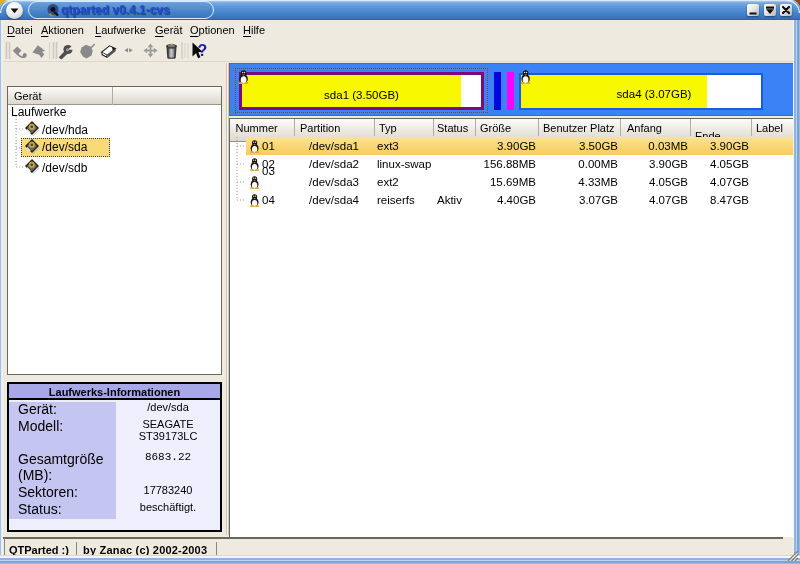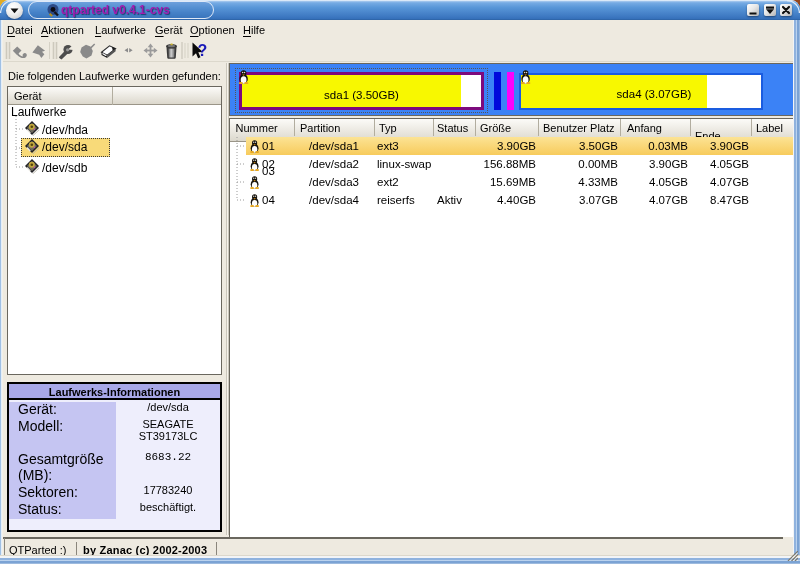--- a/index.html
+++ b/index.html
@@ -51,21 +51,21 @@
     </svg>
 
   <div class="a" style="left:28px;top:0.5px;width:186px;height:18.5px;border:1.8px solid #dfe9f7;border-radius:10px;background:linear-gradient(#6da0dc 0%,#5590d2 35%,#4682c8 65%,#3a75bc 100%);"></div>
 
   <svg class="a" style="left:47px;top:3px;" width="12" height="14">
     <circle cx="6" cy="6.5" r="5.5" fill="#2c4a86"></circle>
     <circle cx="6" cy="6.5" r="2.4" fill="#0c0c14"></circle>
     <path d="M7.5 9 L11 12.5" stroke="#14141c" stroke-width="2.4"></path>
     <path d="M2.6 10.8 L5.2 13" stroke="#b89018" stroke-width="2"></path>
   </svg>
-  <div class="a" style="left:61px;top:3px;width:160px;height:14px;font-weight:bold;font-size:12px;color:#a21caf;text-shadow:1px 1px 1px #1c3f70;letter-spacing:0px;">qtparted v0.4.1-cvs</div>
+  <div class="a" style="left:61px;top:3px;width:160px;height:14px;font-weight:bold;font-size:12px;color:#1d4ed8;text-shadow:1px 1px 1px #1c3f70;letter-spacing:0px;">qtparted v0.4.1-cvs</div>
 
   <div class="a wbtn" style="left:747px;top:4px;width:12px;height:12px;border-radius:2px;background:linear-gradient(135deg,#ffffff 0%,#e8e8e8 45%,#b4b4b4 100%);box-shadow:0 1px 2px rgba(10,30,60,.55);"></div>
   <div class="a wbtn" style="left:764px;top:4px;width:12px;height:12px;border-radius:2px;background:linear-gradient(135deg,#ffffff 0%,#e8e8e8 45%,#b4b4b4 100%);box-shadow:0 1px 2px rgba(10,30,60,.55);"></div>
   <div class="a wbtn" style="left:780px;top:4px;width:12px;height:12px;border-radius:2px;background:linear-gradient(135deg,#ffffff 0%,#e8e8e8 45%,#b4b4b4 100%);box-shadow:0 1px 2px rgba(10,30,60,.55);"></div>
   <svg class="a" style="left:747px;top:4px;" width="12" height="12">
       <rect x="2.5" y="8.5" width="7" height="2" fill="#101010"></rect>
     </svg>
   <svg class="a" style="left:764px;top:4px;" width="12" height="12">
       <rect x="2" y="2.5" width="8" height="2.2" fill="#101010"></rect>
       <path d="M2 5.2 L10 5.2 L6 10 Z" fill="#101010"></path>
@@ -147,21 +147,20 @@
     <text x="197.5" y="17" font-family="Liberation Sans, sans-serif" font-size="16" font-weight="bold" fill="#1a1ab8">?</text>
     <defs>
         <linearGradient id="tgrad" x1="0" y1="0" x2="1" y2="0">
       <stop offset="0" stop-color="#5a5a5a"></stop>
           <stop offset="0.45" stop-color="#d0d0d0"></stop>
           <stop offset="1" stop-color="#6a6a6a"></stop>
     </linearGradient>
       </defs>
   </svg>
 
-  <div class="a" style="left:8px;top:70px;font-size:11px;">Die folgenden Laufwerke wurden gefunden:</div>
 
   <div class="a" style="left:7px;top:86px;width:215px;height:289px;border:1px solid #6a675e;background:#fff;">
     <div style="height:18px;background:linear-gradient(#fcfbf8,#dcd8cd);border-bottom:1px solid #9a9588;position:relative;">
       <span style="position:absolute;left:6px;top:2.5px;font-size:11px;">Gerät</span>
       <span style="position:absolute;left:104px;top:0;width:1px;height:18px;background:#b2ad9f;"></span>
     </div>
 
     <div class="a" style="left:3px;top:17.5px;">Laufwerke</div>
     <svg class="a" style="left:0;top:19px;" width="40" height="90">
       <path d="M8 10 L8 61 M8 23 L15 23 M8 42 L15 42 M8 61 L15 61" stroke="#9a9a9a" stroke-width="1" stroke-dasharray="1,2" fill="none"></path>
@@ -290,21 +289,21 @@
     <div class="a rt rgt" style="left:390px;top:57px;width:68px;">4.05GB</div>
     <div class="a rt rgt" style="left:390px;top:75px;width:68px;">4.07GB</div>
     <div class="a rt rgt" style="left:460px;top:21px;width:59px;">3.90GB</div>
     <div class="a rt rgt" style="left:460px;top:39px;width:59px;">4.05GB</div>
     <div class="a rt rgt" style="left:460px;top:57px;width:59px;">4.07GB</div>
     <div class="a rt rgt" style="left:460px;top:75px;width:59px;">8.47GB</div>
   </div>
 
   <div class="a" style="left:0;top:537px;width:783px;height:1.5px;background:#6a675e;"></div>
   <div class="a" style="left:4px;top:538px;width:1px;height:17px;background:#8a867c;"></div>
-  <div class="a" style="left:9px;top:544px;font-weight:normal;font-size:11px;">QTParted :)</div>
+  <div class="a" style="left:9px;top:544px;font-weight:bold;font-size:11px;">QTParted :)</div>
   <div class="a" style="left:76px;top:542px;width:1px;height:13px;background:#8a867c;"></div>
   <div class="a" style="left:83px;top:544px;font-weight:bold;font-size:11px;letter-spacing:0.2px;">by Zanac (c) 2002-2003</div>
   <div class="a" style="left:216px;top:542px;width:1px;height:13px;background:#8a867c;"></div>
 
   <div class="a" style="left:0;top:20px;width:1px;height:536px;background:#a0c0e4;"></div>
   <div class="a" style="left:1px;top:20px;width:1px;height:536px;background:#e4eef8;"></div>
   <div class="a" style="left:2px;top:20px;width:1px;height:536px;background:#f2f0e8;"></div>
   <div class="a" style="left:793px;top:20px;width:1px;height:536px;background:#f2f4f6;"></div>
   <div class="a" style="left:794px;top:20px;width:2px;height:536px;background:#8fb2de;"></div>
   <div class="a" style="left:796px;top:20px;width:1px;height:536px;background:#bad2ee;"></div>

